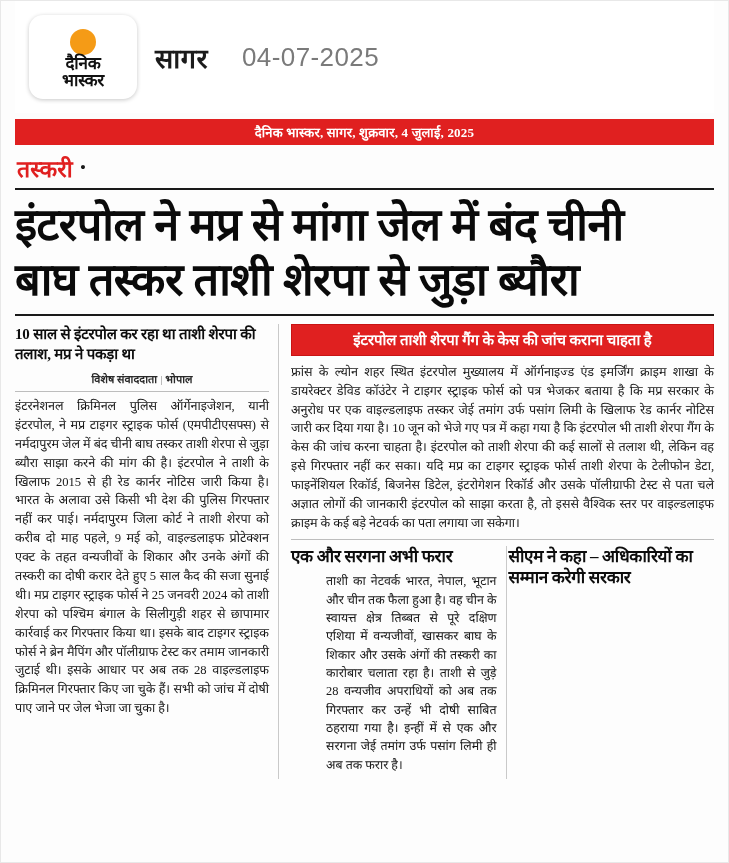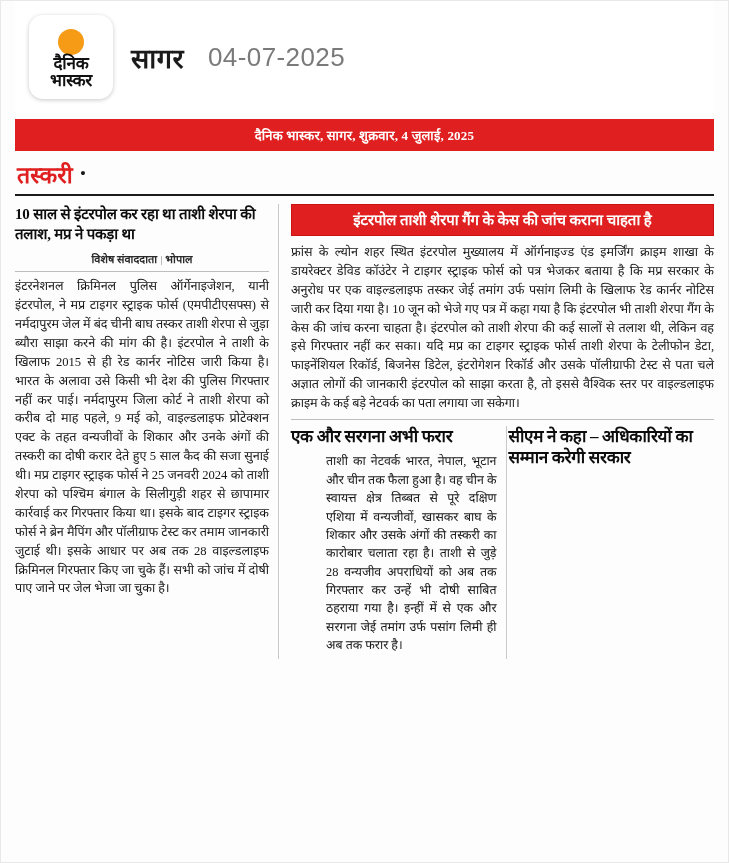--- a/index.html
+++ b/index.html
@@ -31,21 +31,21 @@
   
   .masthead {
     display: flex;
     align-items: center;
     height: 112px;
     padding-left: 14px;
     gap: 18px;
     background: #ffffff;
   }
   .logo-tile {
-    width: 84px;
+    width: 108px;
     height: 84px;
     background: #ffffff;
     border-radius: 14px;
     box-shadow: 0 1px 4px rgba(0,0,0,0.22);
     display: flex;
     flex-direction: column;
     align-items: center;
     justify-content: center;
     flex: none;
     padding-top: 4px;
@@ -71,21 +71,21 @@
     font-weight: bold;
     font-size: 27px;
     color: #1b1b1b;
     letter-spacing: 0.5px;
   }
   .edition-date {
     font-family: "Liberation Sans", sans-serif;
     font-size: 26px;
     color: #7a7a7a;
     letter-spacing: 0.4px;
-    margin-left: 6px;
+    margin-left: 16px;
   }
 
   
   .section-title-wrap {
     text-align: center;
     margin-top: 26px;
     margin-bottom: 8px;
   }
   .section-title {
     font-family: "Liberation Serif", serif;
@@ -93,21 +93,21 @@
     font-size: 40px;
     letter-spacing: 0.5px;
     color: #0c0c0c;
     display: inline-block;
     line-height: 1.05;
   }
 
   
   .red-bar {
     background: #e02020;
-    height: 32px;
+    height: 26px;
     display: flex;
     align-items: center;
     justify-content: center;
     margin-top: 6px;
   }
   .red-bar-text {
     color: #ffffff;
     font-family: "Liberation Serif", serif;
     font-weight: bold;
     font-size: 13px;
@@ -273,20 +273,24 @@
 
   <div class="red-bar">
     <div class="red-bar-text">दैनिक भास्कर, सागर, शुक्रवार, 4 जुलाई, 2025</div>
   </div>
 
   <div class="kicker">
     <span class="kicker-tag">तस्करी</span>
     <span class="kicker-dot">•</span>
   </div>
 
+  <div class="headline">
+    <div class="headline-line">इंटरपोल ने मप्र से मांगा जेल में बंद चीनी</div>
+    <div class="headline-line">बाघ तस्कर ताशी शेरपा से जुड़ा ब्यौरा</div>
+  </div>
 
   <div class="body-area">
 
     <div class="col-left">
       <div class="sub-headline">10 साल से इंटरपोल कर रहा था ताशी शेरपा की तलाश, मप्र ने पकड़ा था</div>
       <div class="byline">
         <span>विशेष संवाददाता</span><span class="sep">|</span><span>भोपाल</span>
       </div>
       <div class="body-text">
         <p>इंटरनेशनल क्रिमिनल पुलिस ऑर्गेनाइजेशन, यानी इंटरपोल, ने मप्र टाइगर स्ट्राइक फोर्स (एमपीटीएसफ्स) से नर्मदापुरम जेल में बंद चीनी बाघ तस्कर ताशी शेरपा से जुड़ा ब्यौरा साझा करने की मांग की है। इंटरपोल ने ताशी के खिलाफ 2015 से ही रेड कार्नर नोटिस जारी किया है। भारत के अलावा उसे किसी भी देश की पुलिस गिरफ्तार नहीं कर पाई। नर्मदापुरम जिला कोर्ट ने ताशी शेरपा को करीब दो माह पहले, 9 मई को, वाइल्डलाइफ प्रोटेक्शन एक्ट के तहत वन्यजीवों के शिकार और उनके अंगों की तस्करी का दोषी करार देते हुए 5 साल कैद की सजा सुनाई थी। मप्र टाइगर स्ट्राइक फोर्स ने 25 जनवरी 2024 को ताशी शेरपा को पश्चिम बंगाल के सिलीगुड़ी शहर से छापामार कार्रवाई कर गिरफ्तार किया था। इसके बाद टाइगर स्ट्राइक फोर्स ने ब्रेन मैपिंग और पॉलीग्राफ टेस्ट कर तमाम जानकारी जुटाई थी। इसके आधार पर अब तक 28 वाइल्डलाइफ क्रिमिनल गिरफ्तार किए जा चुके हैं। सभी को जांच में दोषी पाए जाने पर जेल भेजा जा चुका है।</p>

